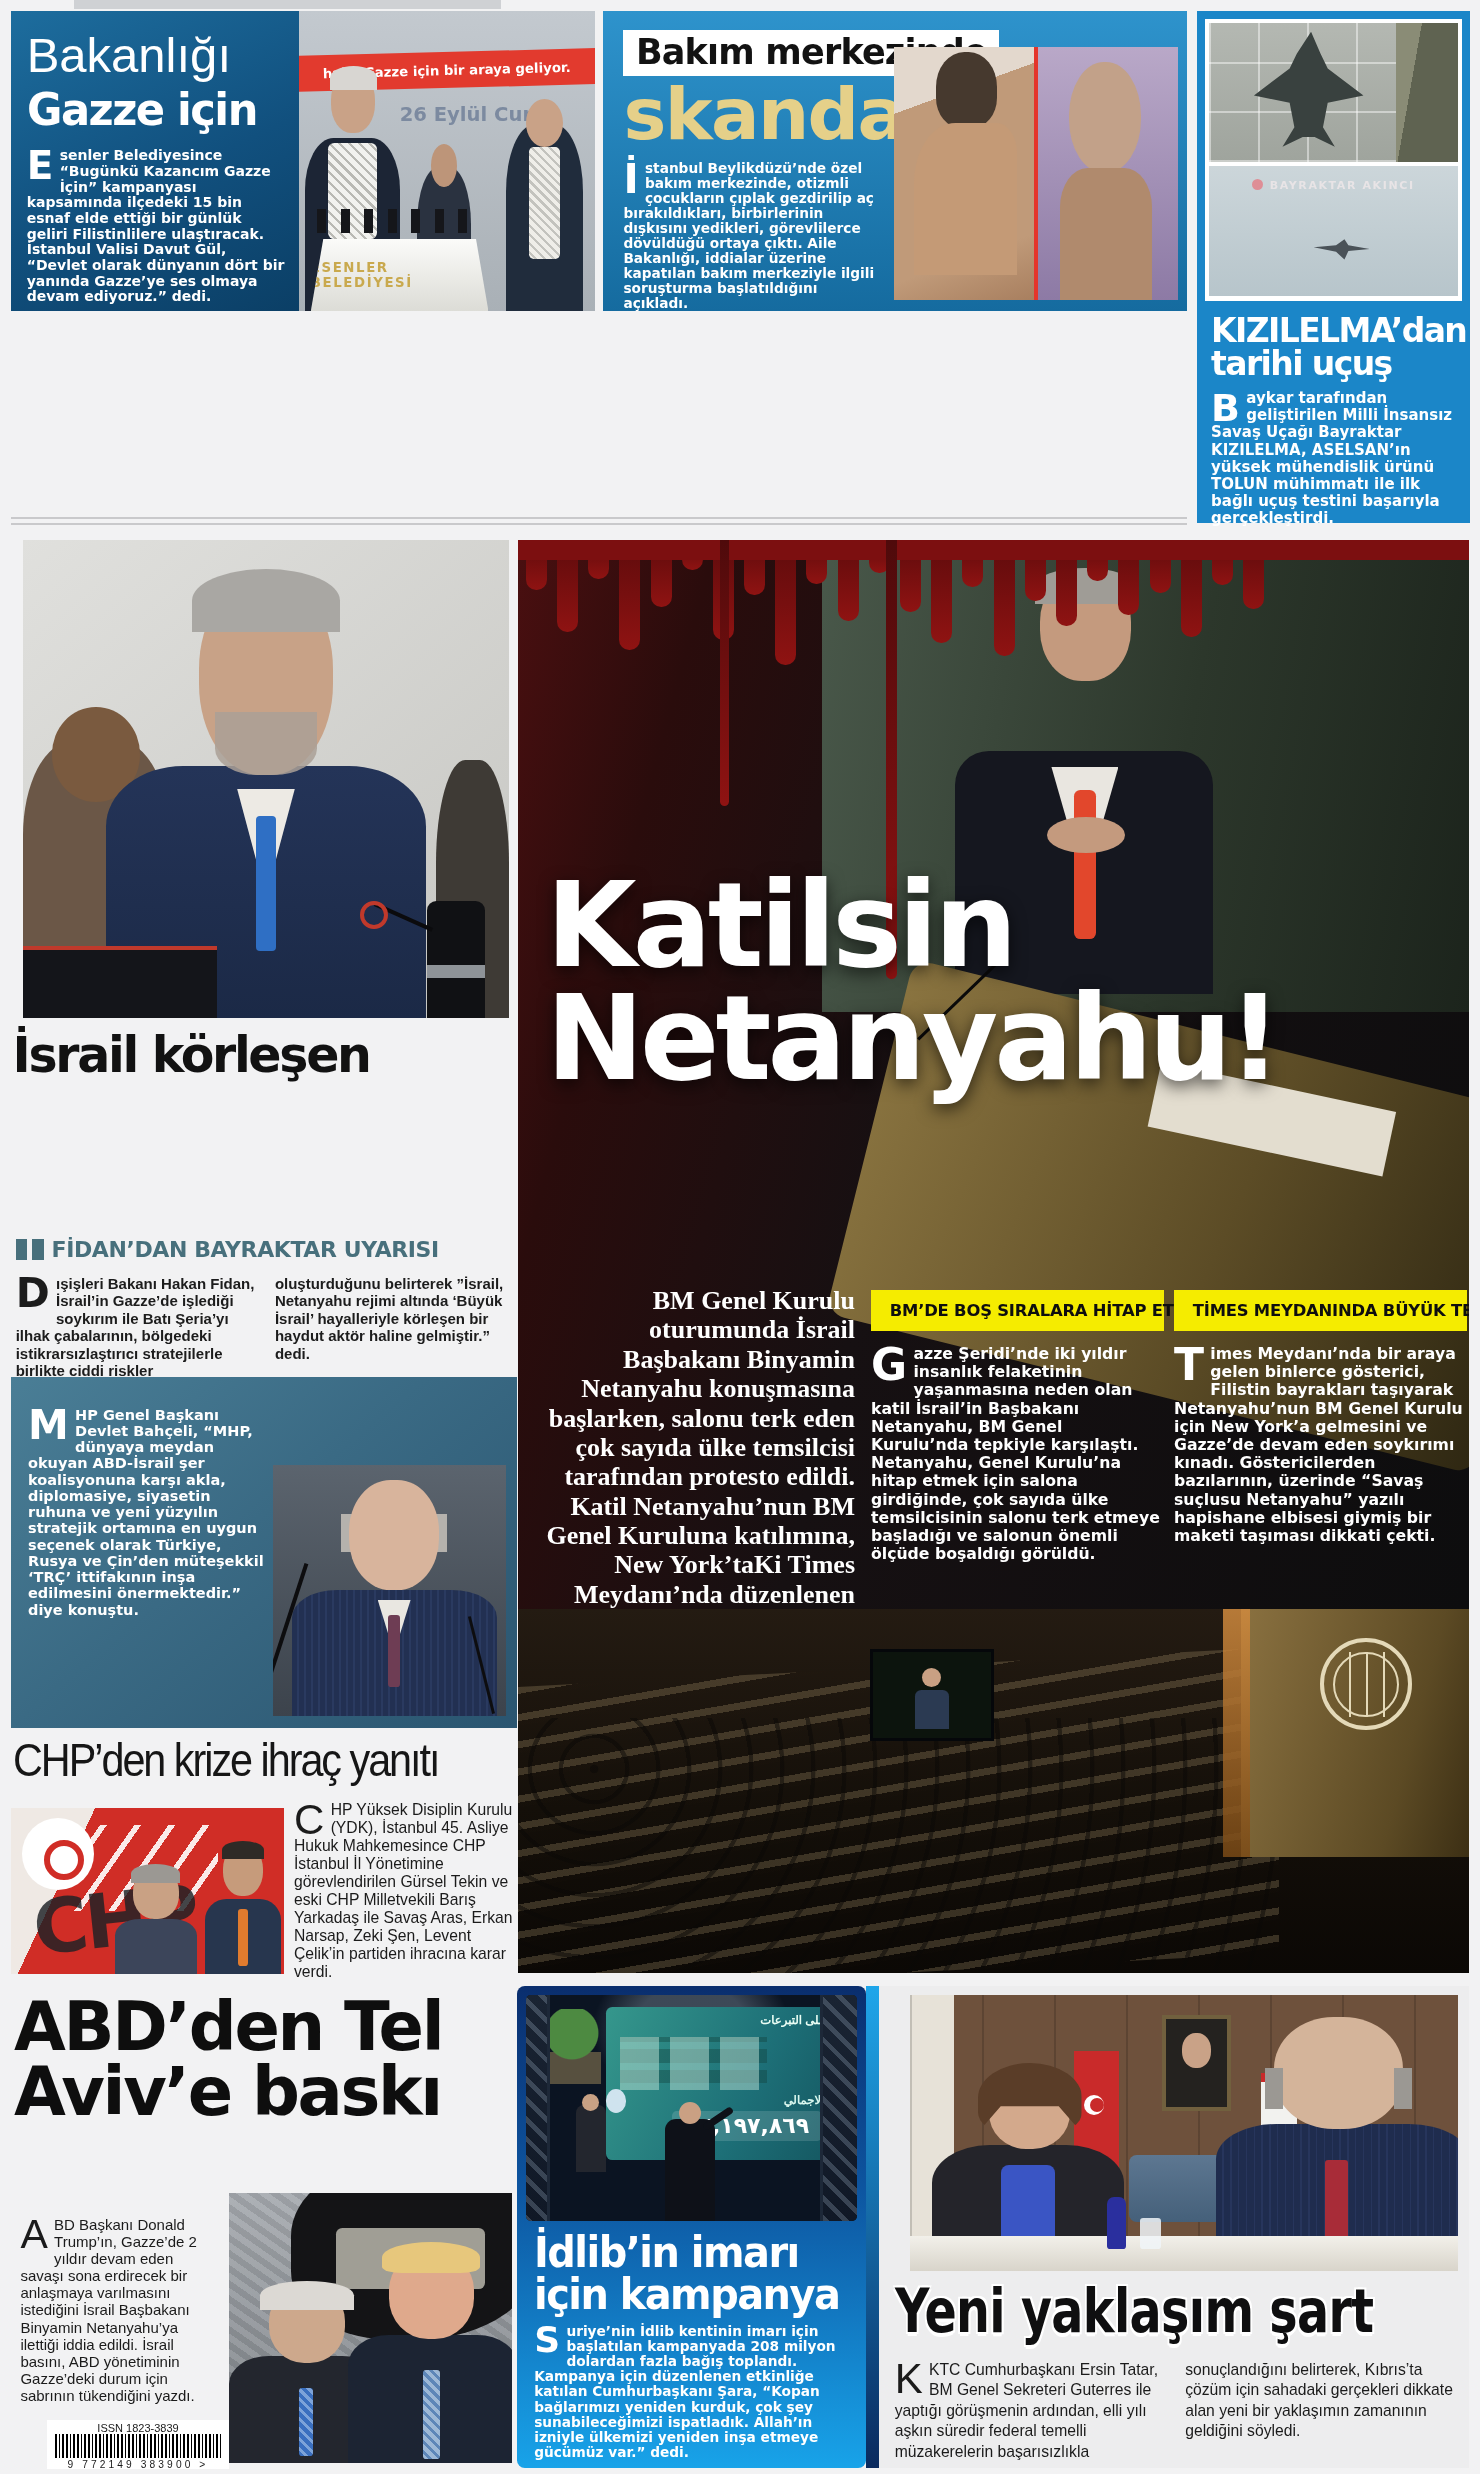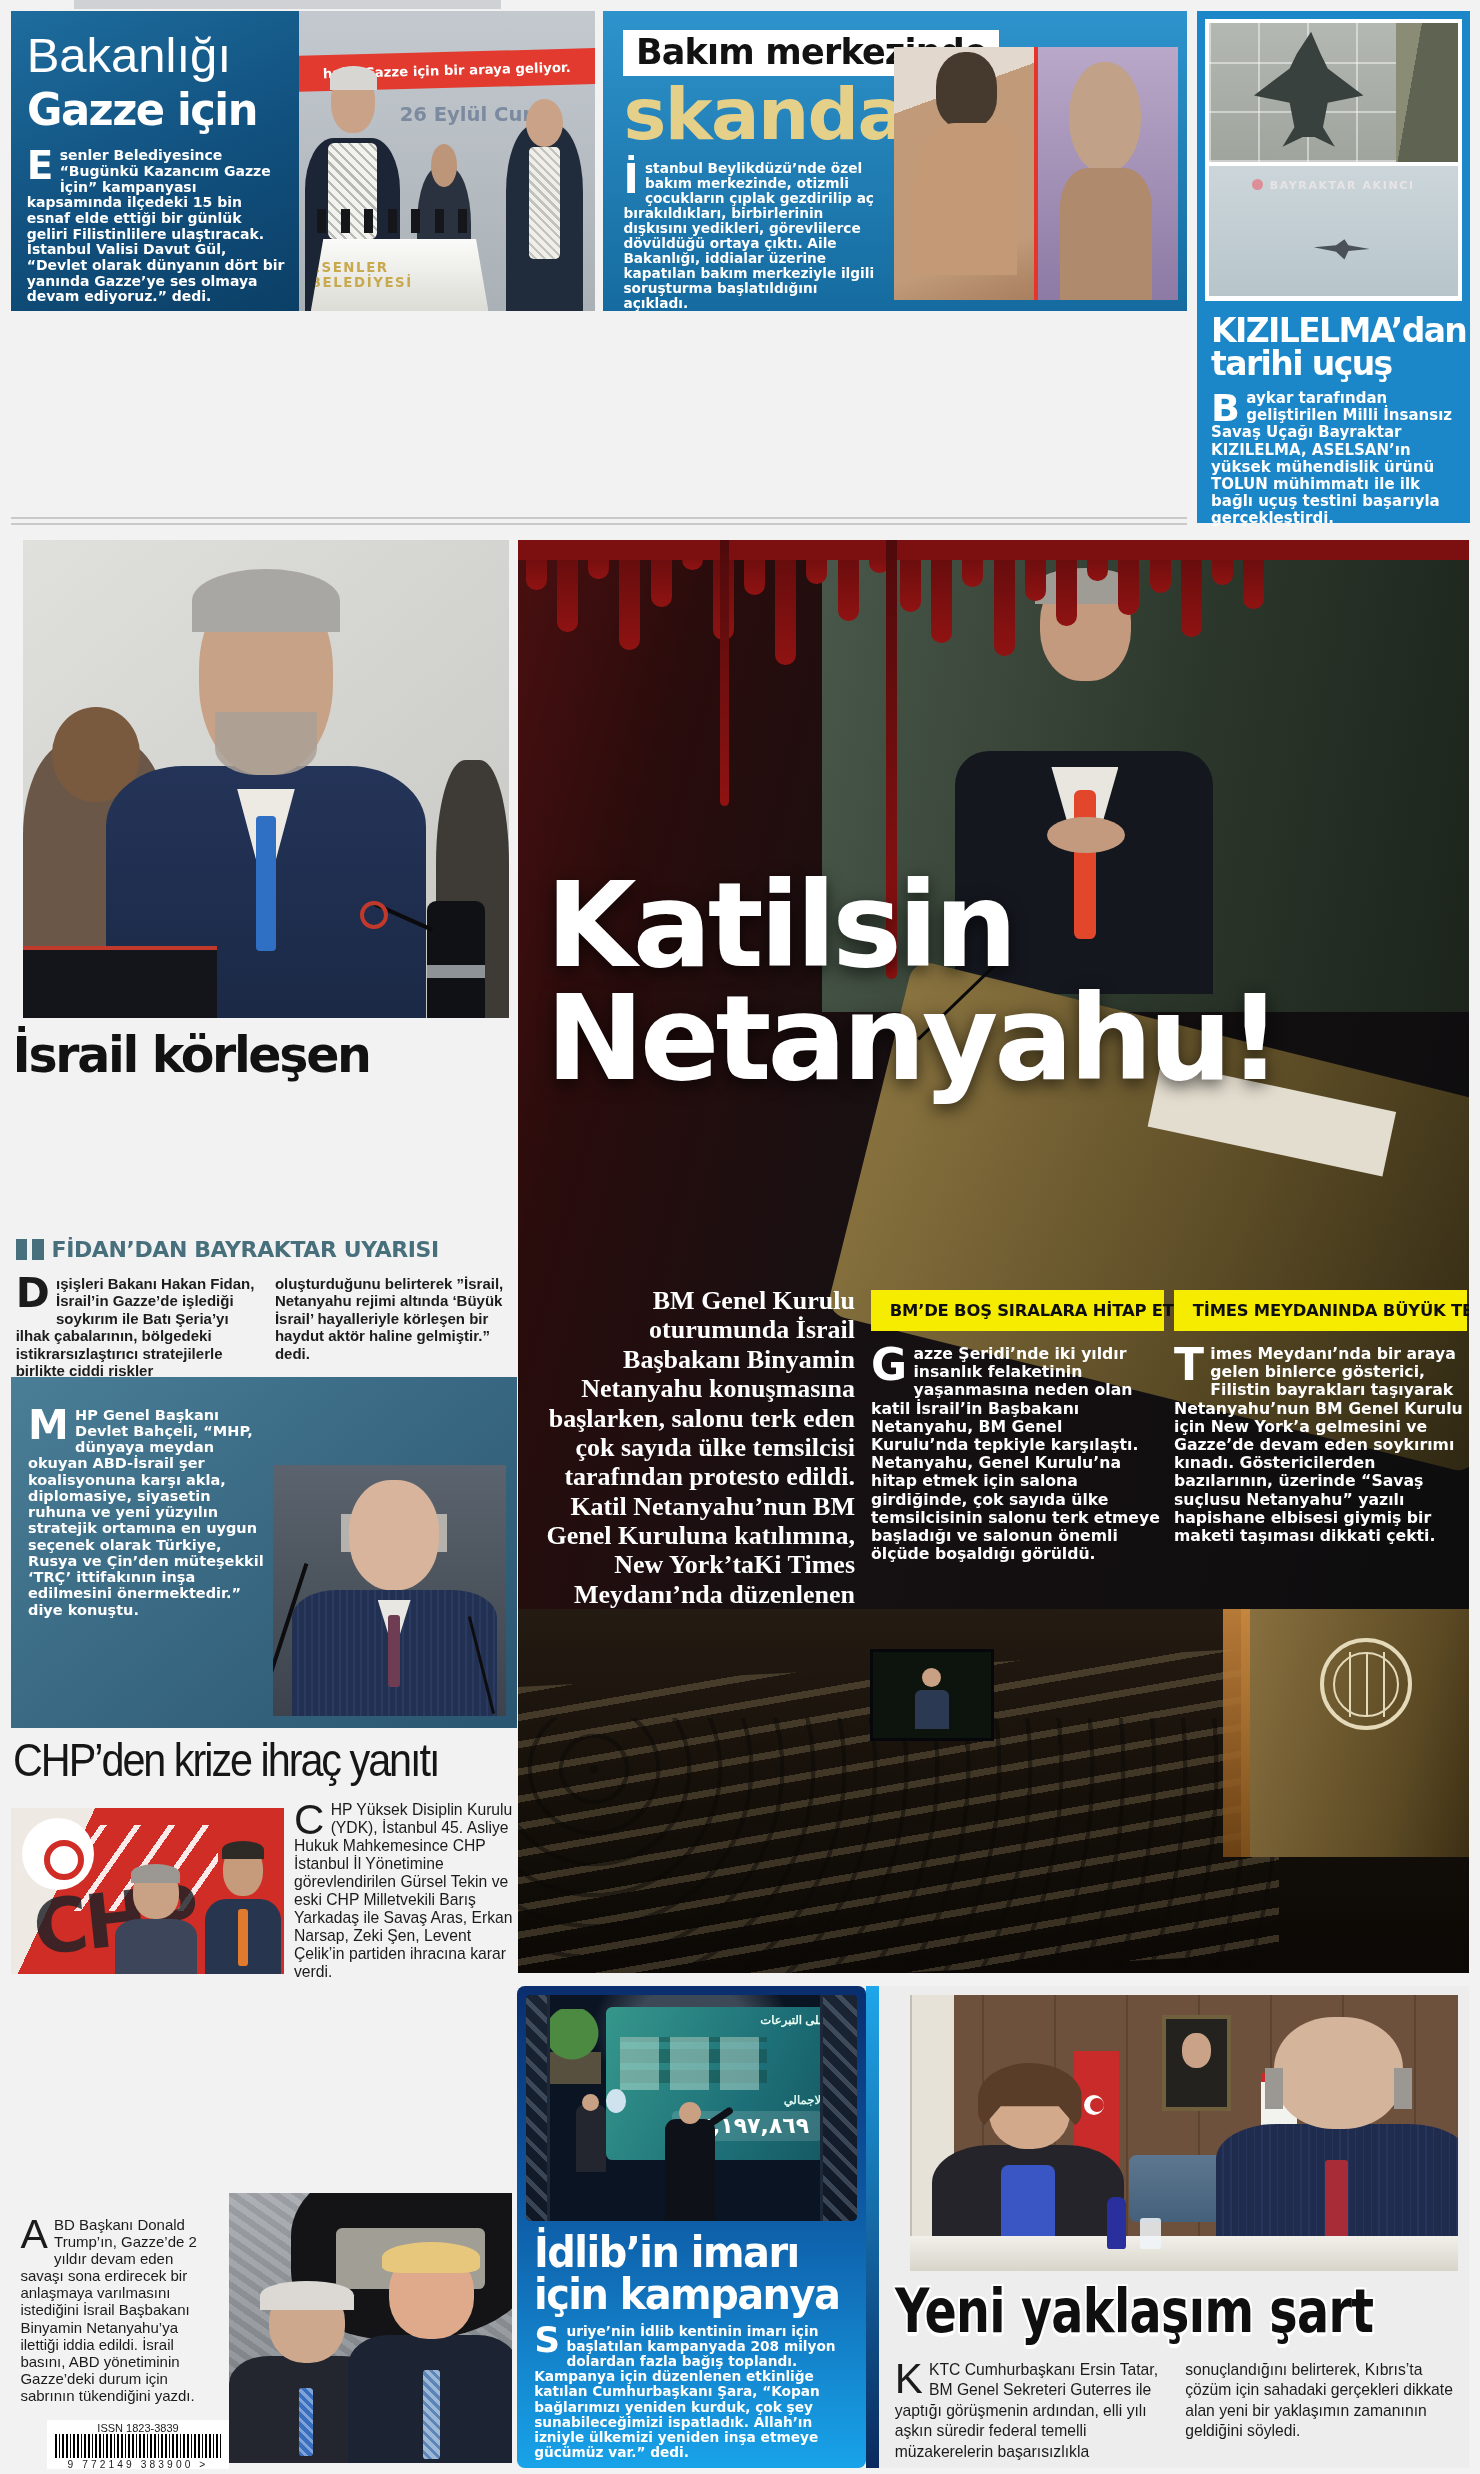--- a/index.html
+++ b/index.html
@@ -513,20 +513,24 @@
     <div class="mn-hall">
       <div class="mn-rows"></div>
       <div class="mn-heads"></div>
       <div class="mn-wall"></div>
       <div class="mn-glow"></div>
       <div class="mn-emblem"></div>
       <div class="mn-screen"></div>
     </div>
   </section>
 
+  <h2 class="abd-title abs f-disp">
+    <div>ABD’den Tel</div>
+    <div>Aviv’e baskı</div>
+  </h2>
   <p class="abd-body abs f-sans"><span class="dc">A</span><span>BD Başkanı Donald Trump’ın, Gazze’de 2 yıldır devam eden savaşı sona erdirecek bir anlaşmaya varılmasını istediğini İsrail Başbakanı Binyamin Netanyahu’ya ilettiği iddia edildi. İsrail basını,  ABD yönetiminin Gazze’deki durum için sabrının tükendiğini yazdı.</span></p>
   <figure class="abd-photo abs">
     <div class="ab-tex"></div>
     <div class="ab-hole"></div>
     <div class="ab-bibi">
       <div class="b"></div>
       <div class="t"></div>
       <div class="h"></div>
       <div class="hr"></div>
     </div>

